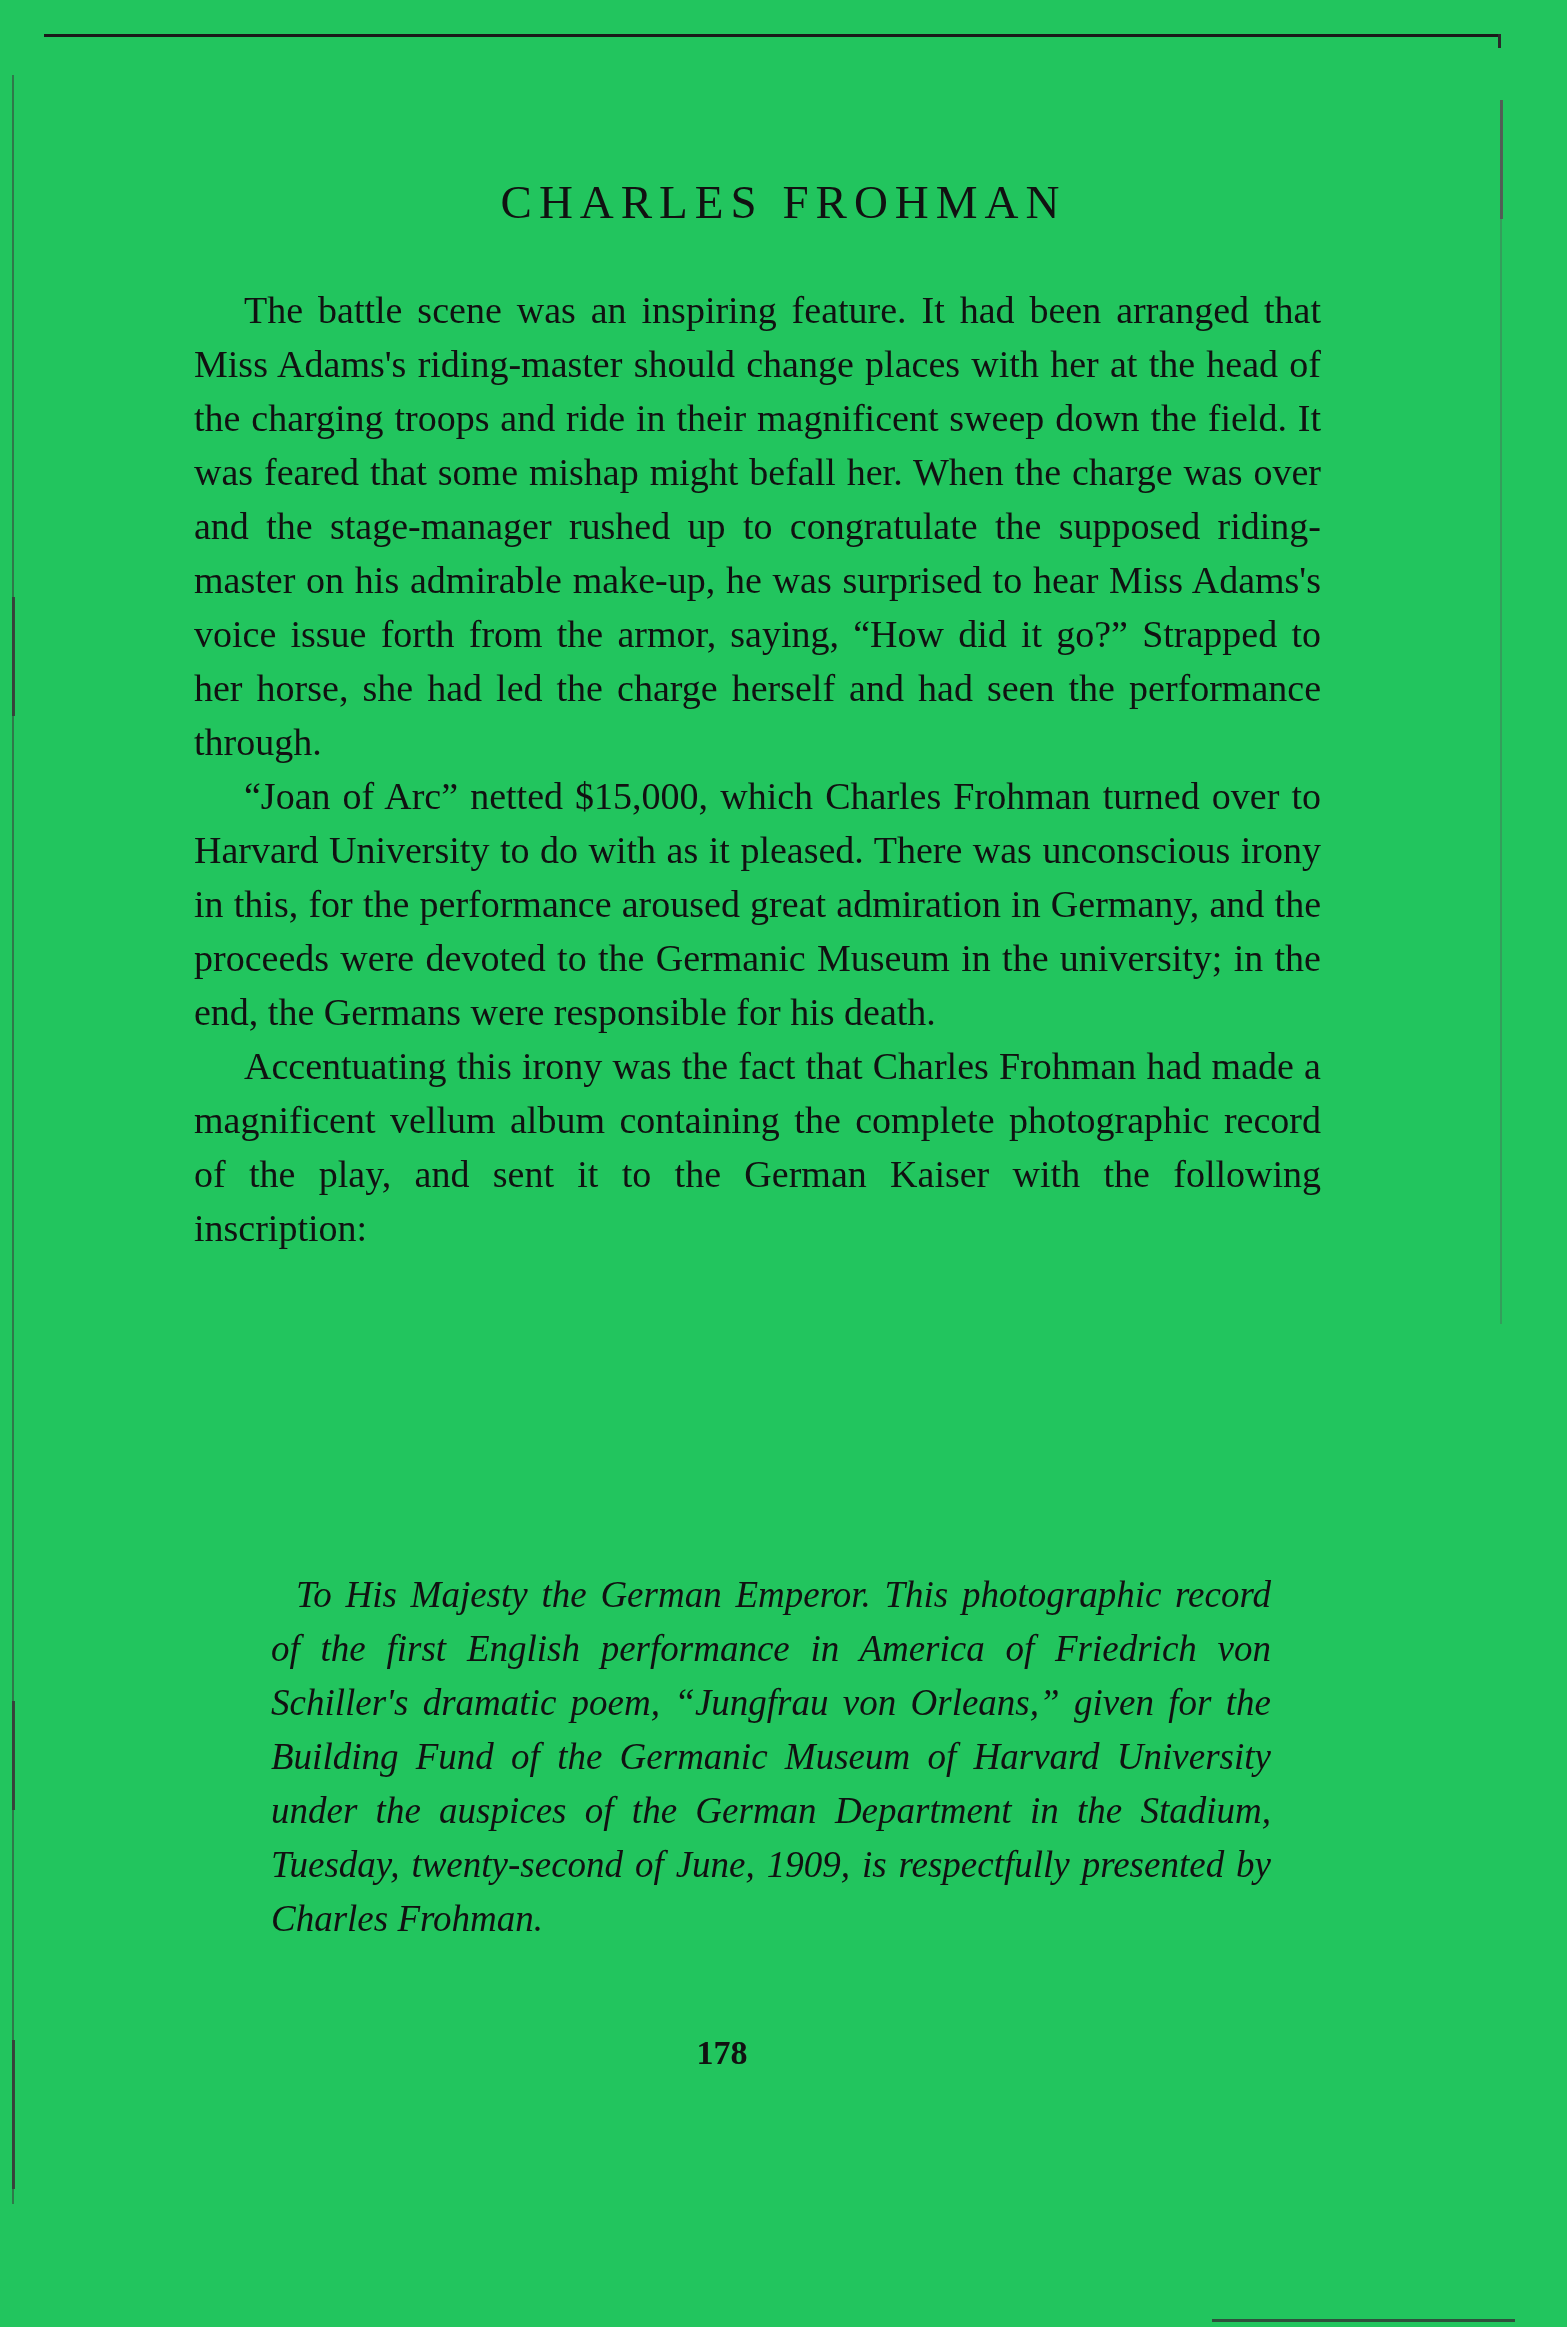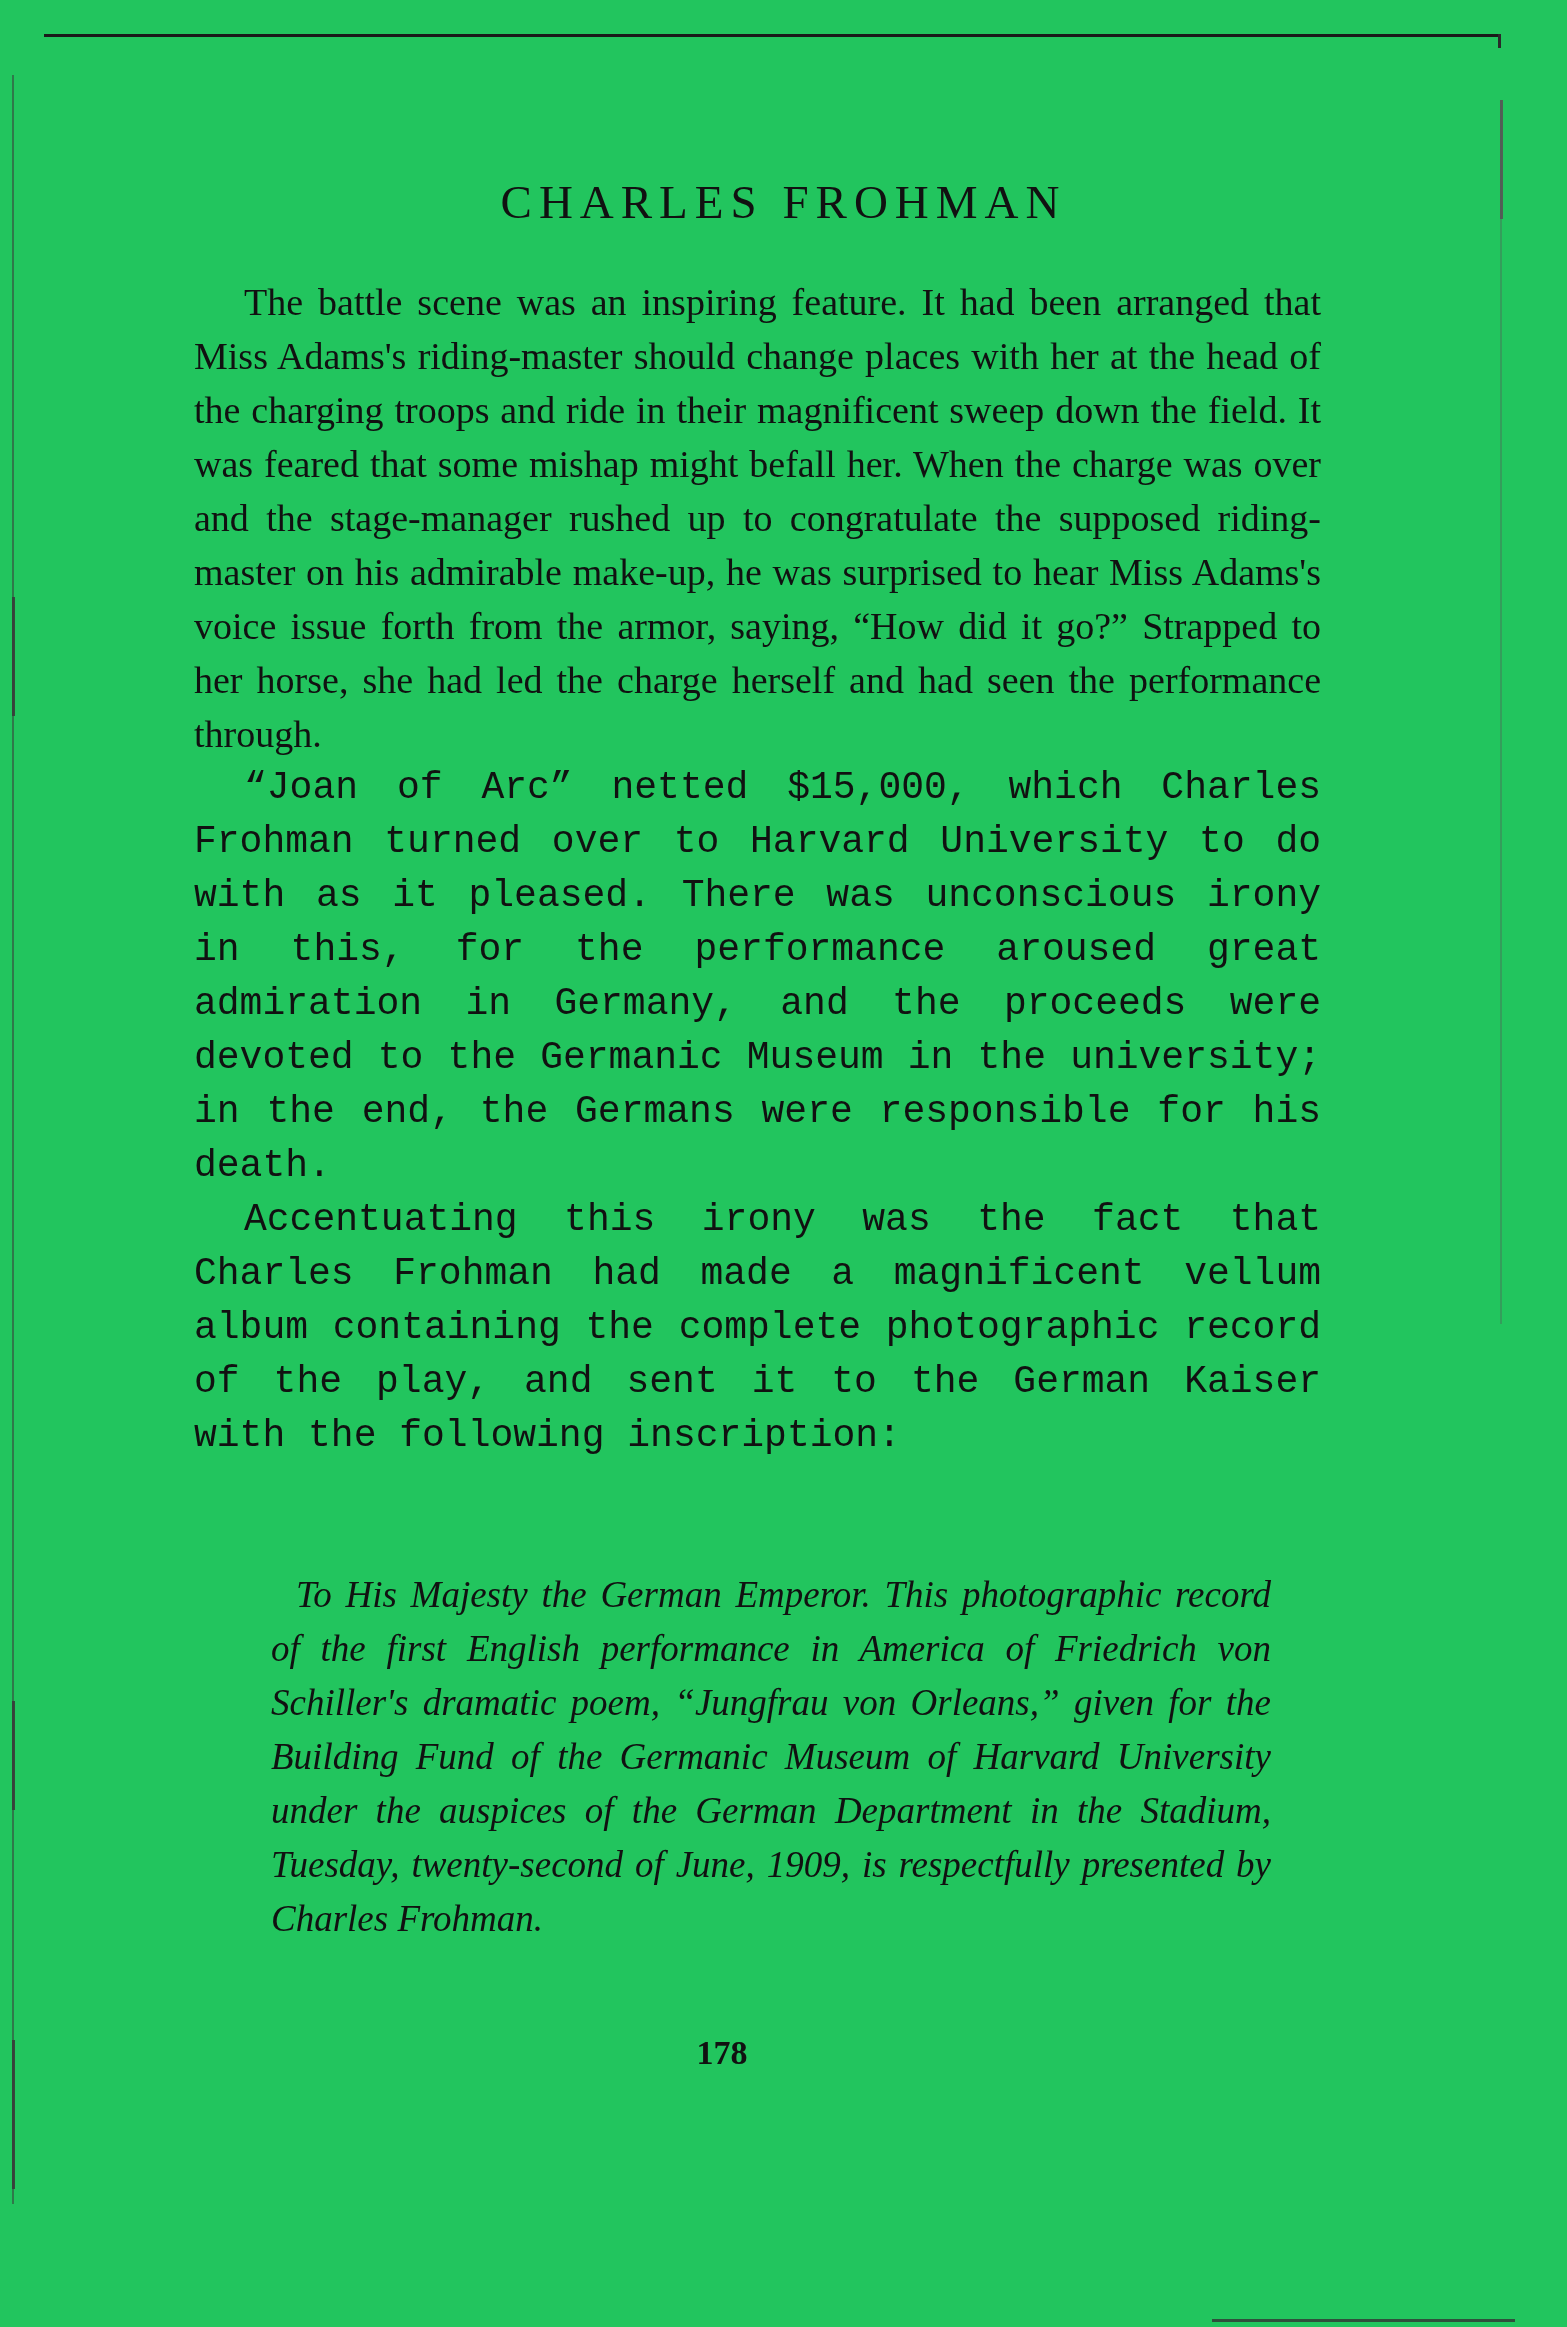--- a/index.html
+++ b/index.html
@@ -15,23 +15,23 @@
   .right-edge { position: absolute; left: 1500px; top: 100px; width: 2px; height: 1224px; background: #555; opacity: 0.35; }
   .right-edge.thick { top: 100px; height: 119px; width: 3px; opacity: 0.9; }
   .bottom-smudge { position: absolute; left: 1212px; top: 2319px; width: 303px; height: 3px; background: #333; opacity: 0.8; }
 
   .header { position: absolute; left: 0; width: 1567px; top: 175px; text-align: center;
     font-family: "Liberation Serif", "DejaVu Serif", serif; font-size: 47px; letter-spacing: 7px; color: #111; }
 
   .body-text { position: absolute; left: 194px; width: 1127px; top: 271px;
     font-family: "Liberation Serif", "DejaVu Serif", serif; font-size: 38px; line-height: 54px; color: #111;
     text-align: justify; }
-  .body-text p { margin: 4px 0 0 0; text-indent: 50px; }
+  .body-text p { margin: 12px 0 0 0; text-indent: 50px; }
   .body-text p.first { text-indent: 50px; }
-  .body-text p + p { margin-top: 0; font-family: Liberation Mono, monospace; }
+  .body-text p + p { margin-top: 0; }
 
   .inscription { position: absolute; left: 255px; width: 1000px; top: 1552px;
     font-family: "Liberation Serif", "DejaVu Serif", serif; font-style: italic; font-size: 37px; line-height: 54px;
     color: #111; text-align: justify; text-indent: 25px; margin: 16px; }
 
   .page-number { position: absolute; left: 0; width: 1444px; top: 2034px; text-align: center;
     font-family: "Liberation Serif", "DejaVu Serif", serif; font-weight: bold; font-size: 34px; color: #111; }
 </style>
 </head>
 <body>

